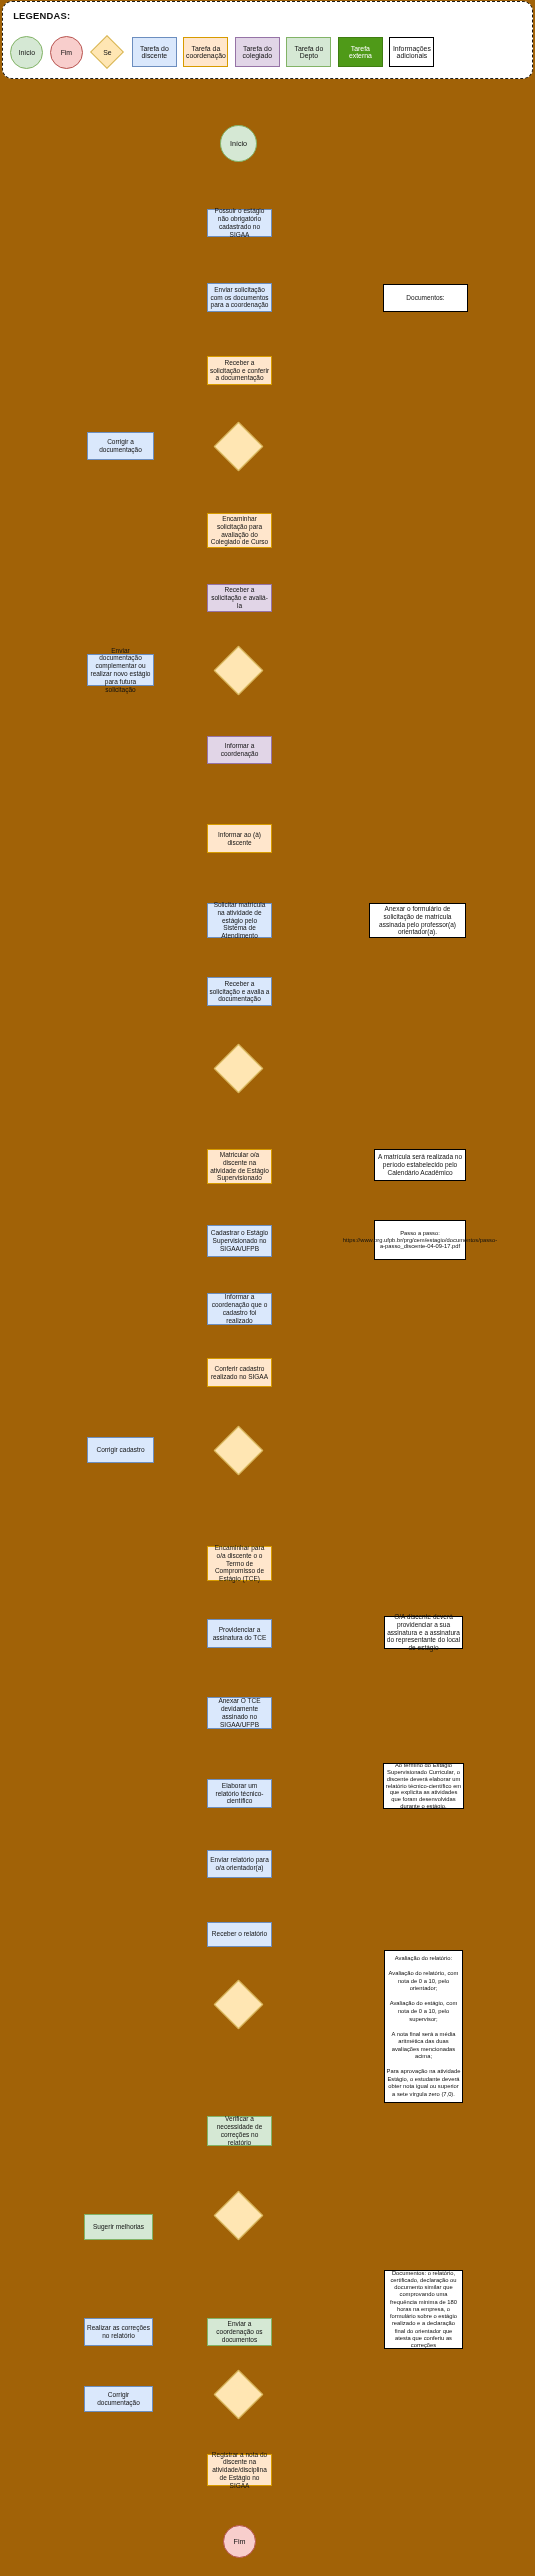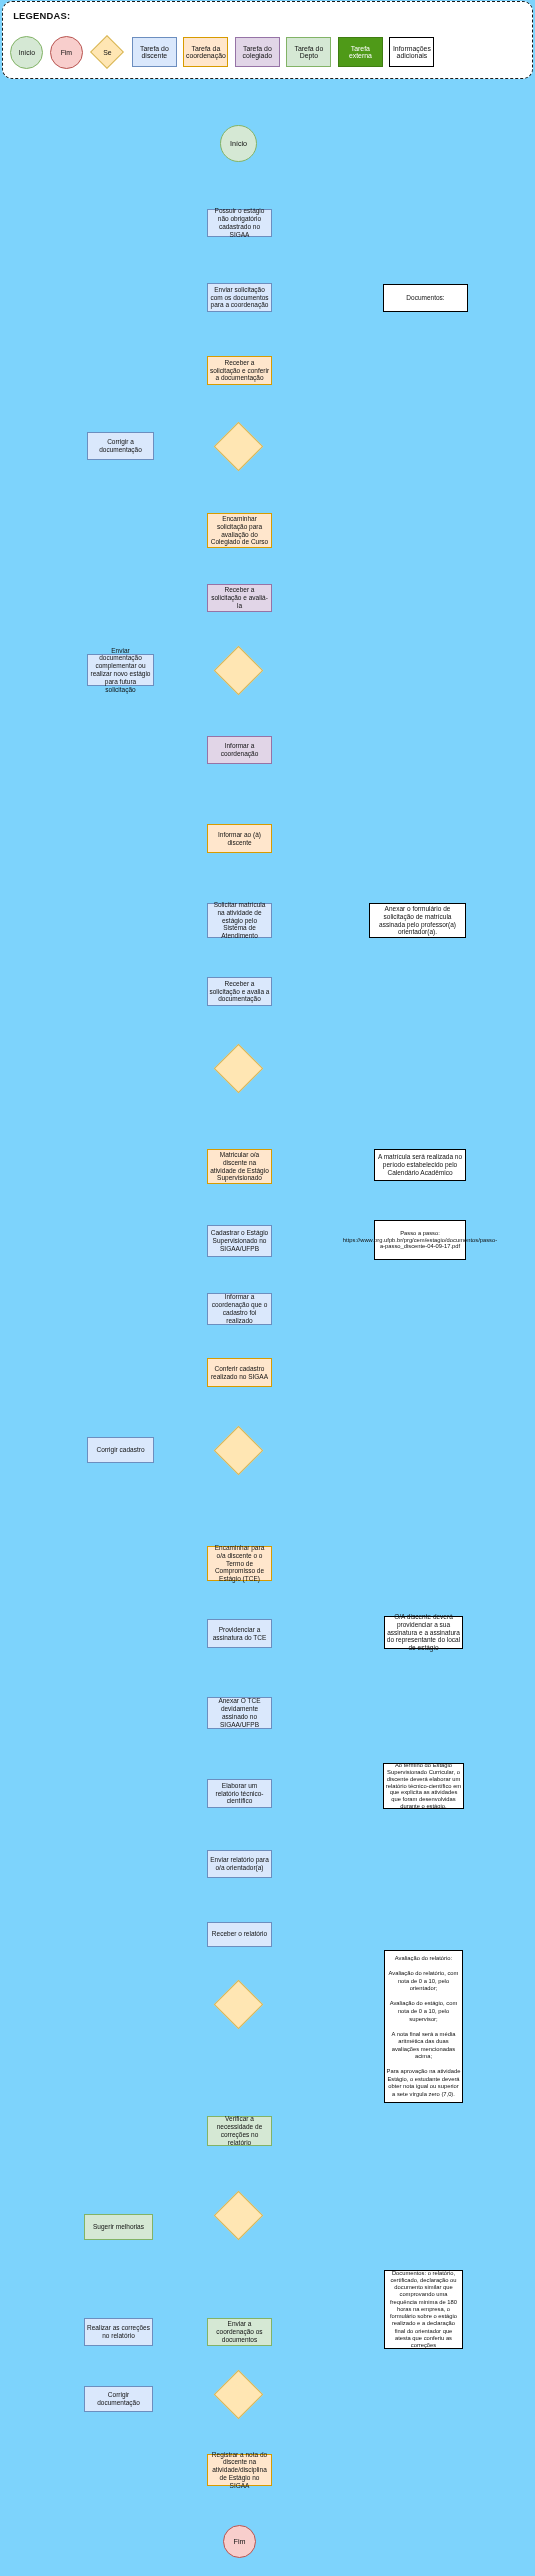--- a/index.html
+++ b/index.html
@@ -6,21 +6,21 @@
   * { box-sizing: border-box; }
   html, body {
     margin: 0; padding: 0;
     background: #000000;
     font-family: "Liberation Sans", sans-serif;
   }
   #page {
     position: relative;
     width: 535px;
     height: 2576px;
-    background: #7dd3fc;
+    background: #a16207;
     overflow: hidden;
   }
 
   
   #legend {
     position: absolute;
     left: 2.2px; top: 1.4px;
     width: 531px; height: 78px;
     background: #ffffff;
     border: 1.4px dashed #1a1a1a;

